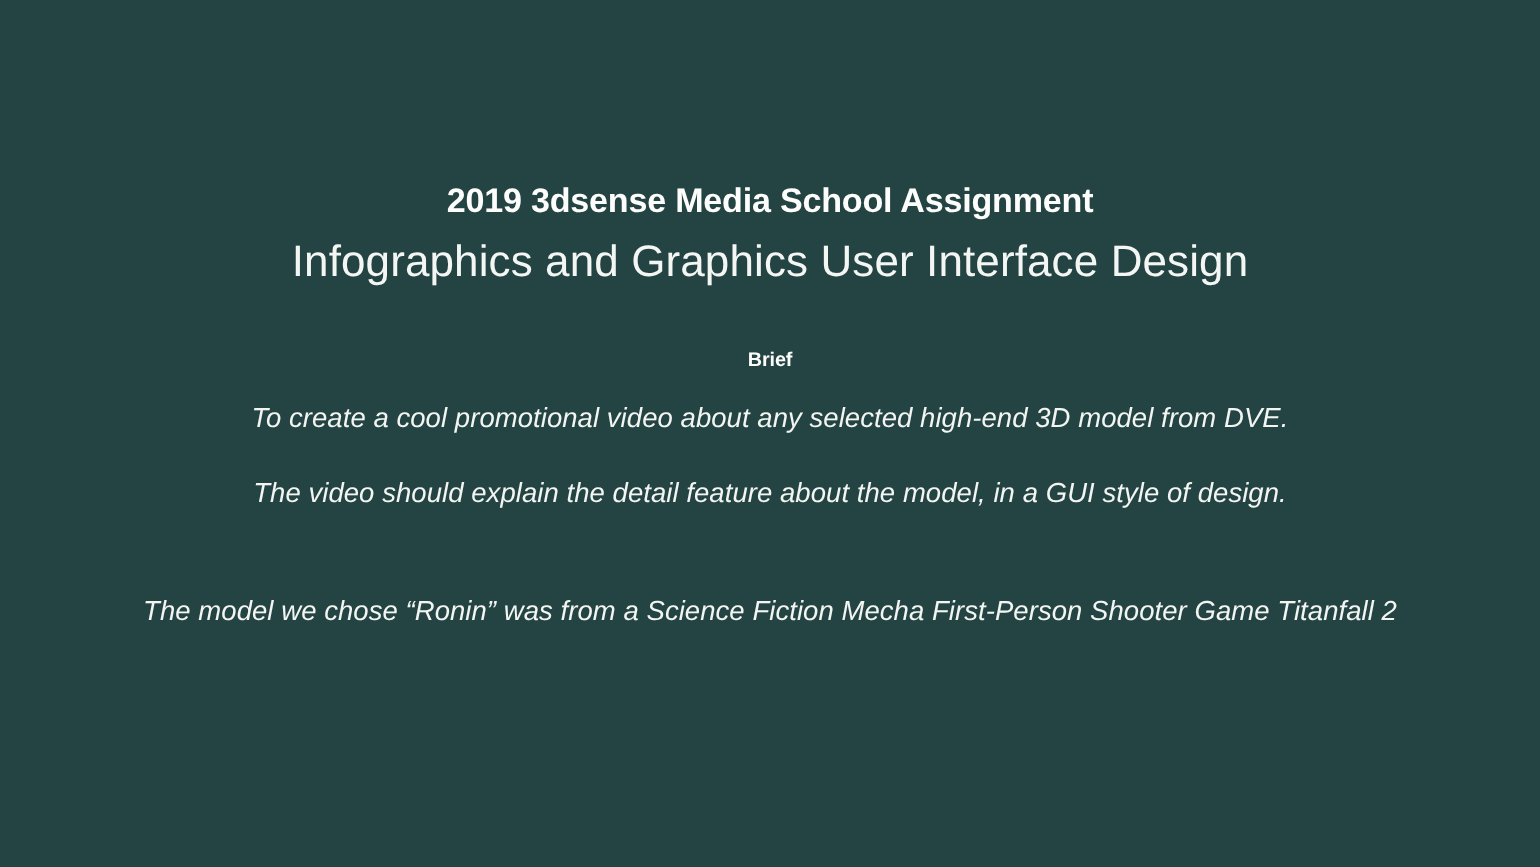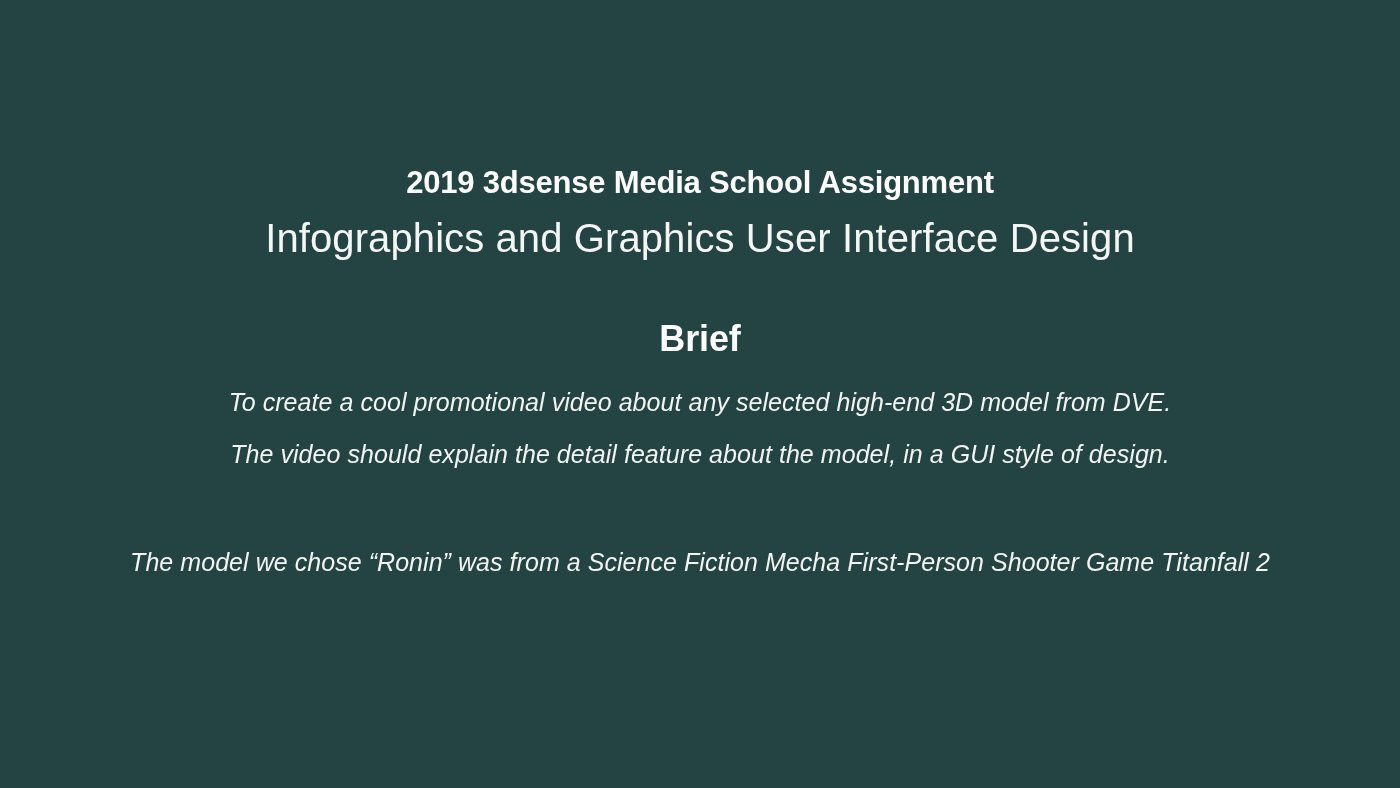--- a/index.html
+++ b/index.html
@@ -49,40 +49,40 @@
     width: 100%;
     text-align: center;
   }
   .section-brief {
     margin-top: 53px;
   }
   .section-approach {
     margin-top: 50px;
   }
   .section-heading {
-    font-size: 36px;
+    font-size: 18px;
     font-weight: bold;
     color: #fdfdfb;
     letter-spacing: -0.1px;
     line-height: 1.2;
   }
   .section-body {
     margin-top: 27px;
     font-style: italic;
   }
   .body-line {
     font-size: 25px;
     font-weight: 300;
     color: #f2f5f2;
     letter-spacing: 0.05px;
     line-height: 1.25;
     white-space: nowrap;
   }
   .body-line + .body-line {
-    margin-top: 21px;
+    margin-top: 36px;
   }
 </style>
 </head>
 <body>
 
 <div class="slide">
 
   <div class="title-block">
     <div class="title">2019 3dsense Media School Assignment</div>
     <div class="subtitle">Infographics and Graphics User Interface Design</div>

